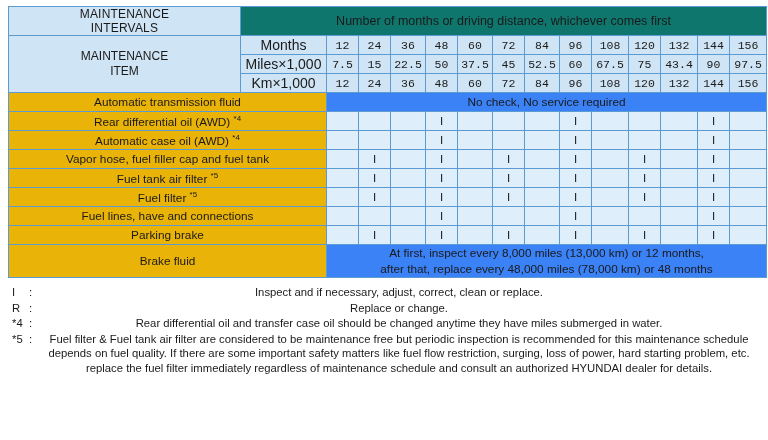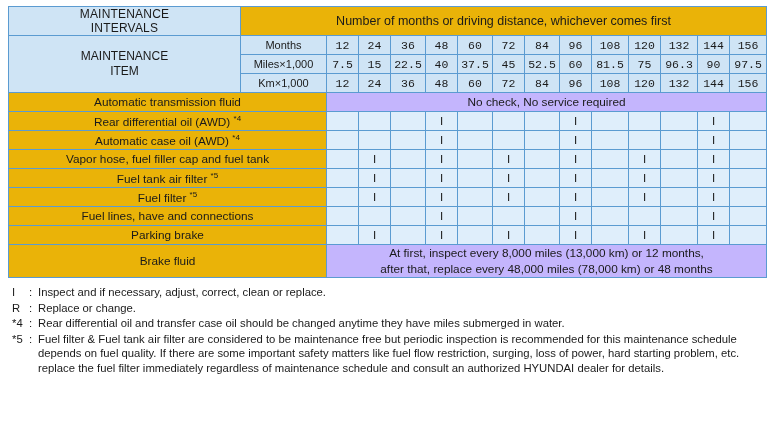--- a/index.html
+++ b/index.html
@@ -50,21 +50,21 @@
   }
   .hdr-label {
     background: #cfe4f5;
     font-weight: bold;
     text-align: right;
     padding-right: 6px;
     font-size: 12px;
     letter-spacing: 0.2px;
   }
   .hdr-top {
-    background: #eab308;
+    background: #0f766e;
     font-weight: bold;
     font-size: 12.5px;
   }
   .row-label {
     text-align: left;
     padding-left: 6px;
     height: 22px;
     font-size: 11.8px;
     background: #eab308;
   }
@@ -82,34 +82,34 @@
     background: #ffffff;
     font-size: 11.5px;
   }
   .val.shade {
     background: #dfeefb;
   }
   .mark {
     font-size: 11.5px;
   }
   .span-note {
-    background: #c4b5fd;
+    background: #3b82f6;
     font-size: 11.8px;
   }
   .brake {
     height: 40px;
     line-height: 16px;
     font-size: 11.8px;
   }
   .sub-head {
     background: #cfe4f5;
     font-weight: bold;
     text-align: left;
     padding-left: 6px;
-    font-size: 11px;
+    font-size: 14px;
   }
   .footnotes {
     margin-top: 7px;
     margin-left: 4px;
     font-size: 11.3px;
     line-height: 14.2px;
   }
   .fn {
     display: flex;
     margin-bottom: 1.5px;
@@ -118,20 +118,21 @@
     width: 17px;
     flex: 0 0 17px;
     text-align: left;
   }
   .fn-sep {
     width: 9px;
     flex: 0 0 9px;
   }
   .fn-text {
     flex: 1 1 auto;
+    text-align: center;
   }
   sup {
     font-size: 8px;
     vertical-align: super;
   }
 </style>
 </head>
 <body>
 
 <div class="page">
@@ -181,28 +182,28 @@
         <td class="hdr">120</td>
         <td class="hdr">132</td>
         <td class="hdr">144</td>
         <td class="hdr">156</td>
       </tr>
       <tr>
         <td class="sub-head">Miles×1,000</td>
         <td class="hdr">7.5</td>
         <td class="hdr">15</td>
         <td class="hdr">22.5</td>
-        <td class="hdr">40</td>
+        <td class="hdr">50</td>
         <td class="hdr">37.5</td>
         <td class="hdr">45</td>
         <td class="hdr">52.5</td>
         <td class="hdr">60</td>
-        <td class="hdr">81.5</td>
+        <td class="hdr">67.5</td>
         <td class="hdr">75</td>
-        <td class="hdr">96.3</td>
+        <td class="hdr">43.4</td>
         <td class="hdr">90</td>
         <td class="hdr">97.5</td>
       </tr>
       <tr>
         <td class="sub-head">Km×1,000</td>
         <td class="hdr">12</td>
         <td class="hdr">24</td>
         <td class="hdr">36</td>
         <td class="hdr">48</td>
         <td class="hdr">60</td>

